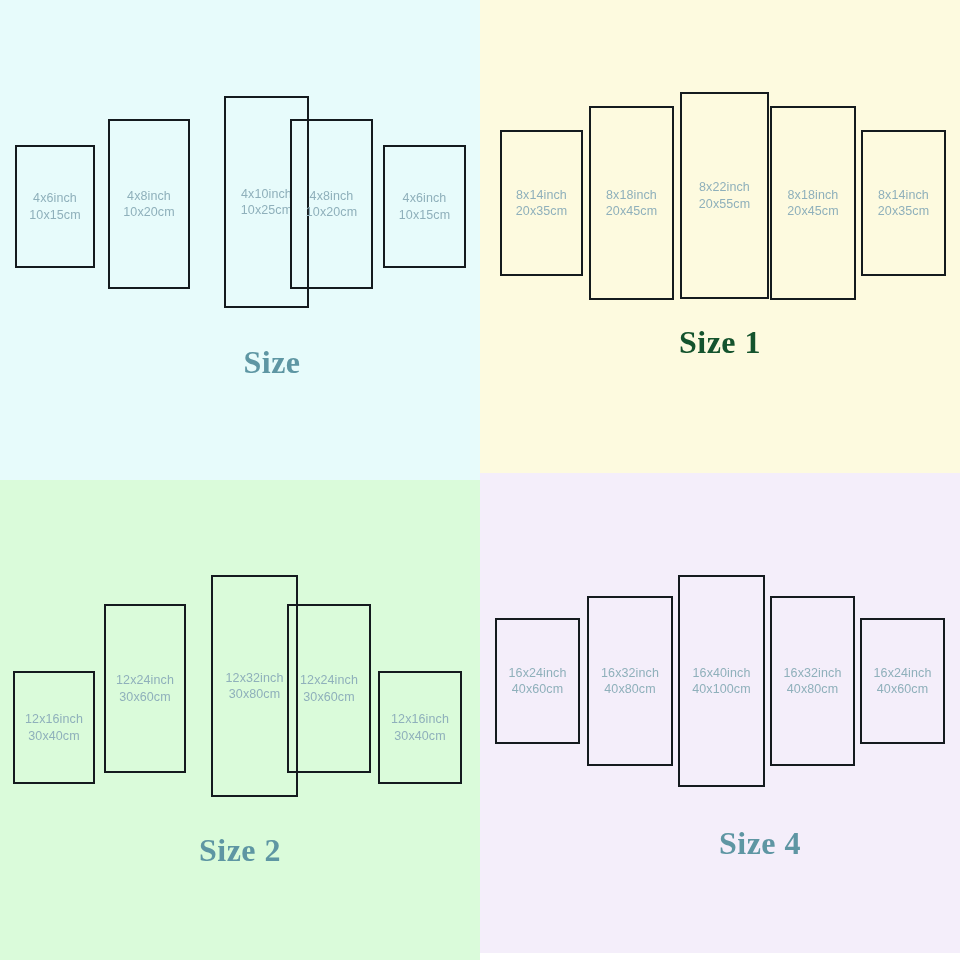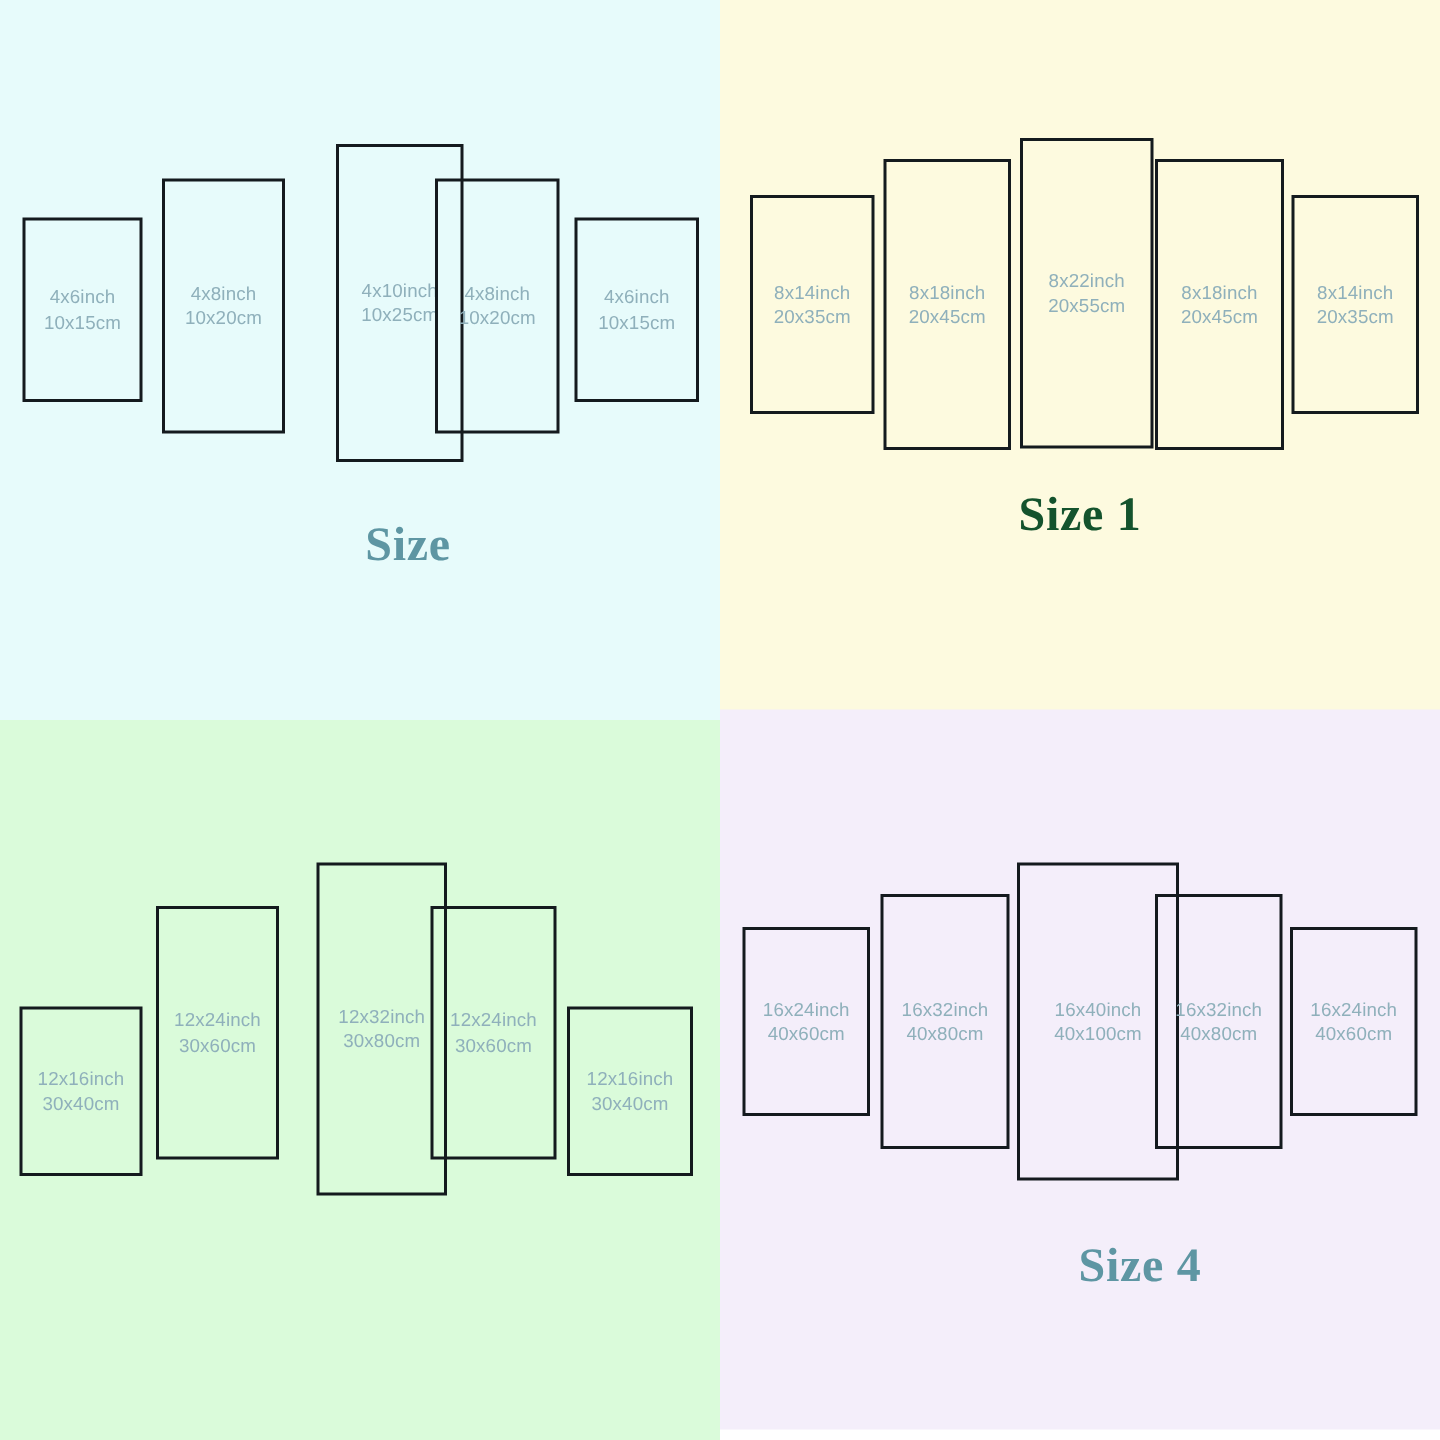--- a/index.html
+++ b/index.html
@@ -117,30 +117,31 @@
         <div class="panel" style="left: 211px; top: 95px; width: 87px; height: 222px; border-color: rgb(20, 26, 30);">
           <div class="panel-label" style="color: rgb(143, 176, 187);"><span>12x32inch</span><span class="ln2">30x80cm</span></div>
         </div>
         <div class="panel" style="left: 287px; top: 124px; width: 84px; height: 169px; border-color: rgb(20, 26, 30);">
           <div class="panel-label" style="color: rgb(143, 176, 187);"><span>12x24inch</span><span class="ln2">30x60cm</span></div>
         </div>
         <div class="panel" style="left: 378px; top: 191px; width: 84px; height: 113px; border-color: rgb(20, 26, 30);">
           <div class="panel-label" style="color: rgb(143, 176, 187);"><span>12x16inch</span><span class="ln2">30x40cm</span></div>
         </div>
       </div>
+      <div class="quad-title" style="color: rgb(94, 150, 163); top: 352px;">Size 2</div>
     </div>
     <div class="quadrant q-br" style="background: rgb(244, 238, 250);">
       <div class="panel-stage">
         <div class="panel" style="left: 15px; top: 145px; width: 85px; height: 126px; border-color: rgb(20, 26, 30);">
           <div class="panel-label" style="color: rgb(143, 176, 187);"><span>16x24inch</span><span class="ln2">40x60cm</span></div>
         </div>
         <div class="panel" style="left: 107px; top: 123px; width: 86px; height: 170px; border-color: rgb(20, 26, 30);">
           <div class="panel-label" style="color: rgb(143, 176, 187);"><span>16x32inch</span><span class="ln2">40x80cm</span></div>
         </div>
-        <div class="panel" style="left: 198px; top: 102px; width: 108px; height: 212px; border-color: rgb(20, 26, 30);">
+        <div class="panel" style="left: 198px; top: 102px; width: 87px; height: 212px; border-color: rgb(20, 26, 30);">
           <div class="panel-label" style="color: rgb(143, 176, 187);"><span>16x40inch</span><span class="ln2">40x100cm</span></div>
         </div>
         <div class="panel" style="left: 290px; top: 123px; width: 85px; height: 170px; border-color: rgb(20, 26, 30);">
           <div class="panel-label" style="color: rgb(143, 176, 187);"><span>16x32inch</span><span class="ln2">40x80cm</span></div>
         </div>
         <div class="panel" style="left: 380px; top: 145px; width: 85px; height: 126px; border-color: rgb(20, 26, 30);">
           <div class="panel-label" style="color: rgb(143, 176, 187);"><span>16x24inch</span><span class="ln2">40x60cm</span></div>
         </div>
       </div>
       <div class="quad-title" style="color: rgb(94, 150, 163); top: 352px;">Size 4</div>

